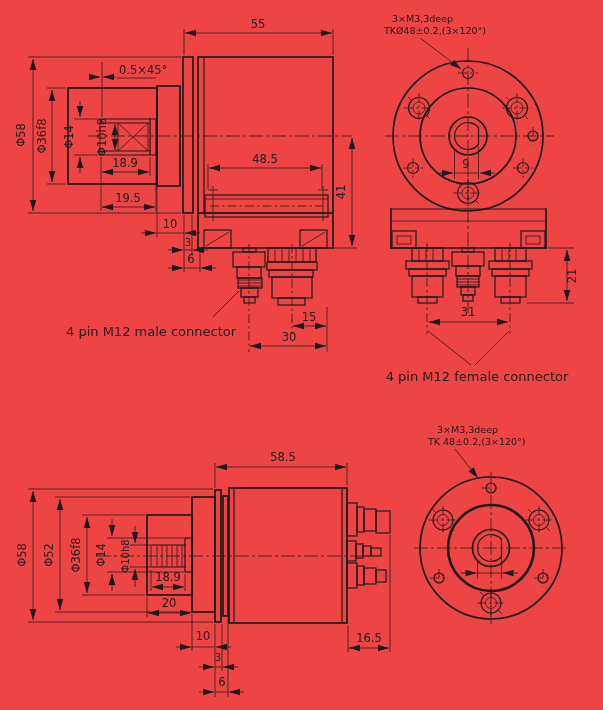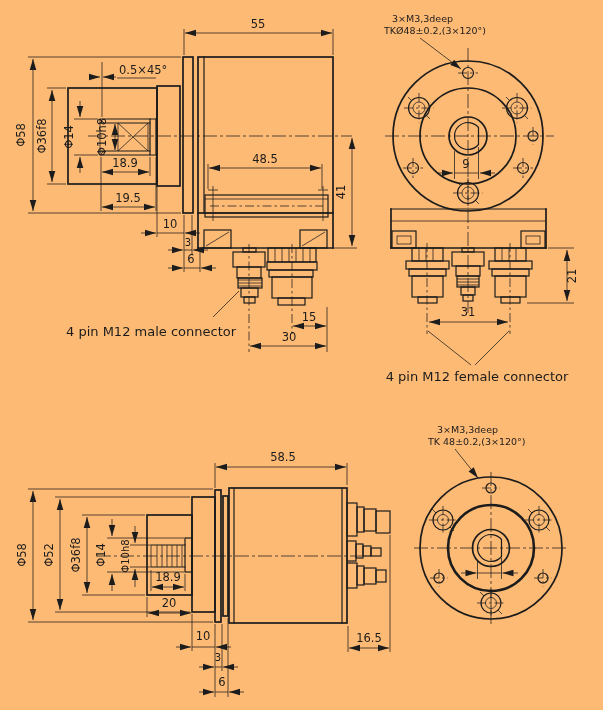--- a/index.html
+++ b/index.html
@@ -1,16 +1,16 @@
 <!DOCTYPE html>
 <html><head>
 <meta charset="utf-8">
 <style>
   html,body{margin:0;padding:0;background:#fff;}
-  .stage{width:603px;height:710px;background:#fdba74;position:relative;overflow:hidden;}
+  .stage{width:603px;height:710px;background:#ef4444;position:relative;overflow:hidden;}
   svg{display:block;}
   svg .b  {stroke:#1c1c1c;stroke-width:1.7;fill:none;stroke-linecap:square;}
   svg .b2 {stroke:#1c1c1c;stroke-width:1.2;fill:none;stroke-linecap:square;}
   svg .b3 {stroke:#1c1c1c;stroke-width:2.6;fill:none;}
   svg .t  {stroke:#1c1c1c;stroke-width:0.75;fill:none;}
   svg .c  {stroke:#1c1c1c;stroke-width:0.75;fill:none;stroke-dasharray:14 3 3 3;}
   svg .c2 {stroke:#1c1c1c;stroke-width:0.75;fill:none;stroke-dasharray:9 3 2.5 3;}
   svg text{font-family:"DejaVu Sans",sans-serif;fill:#1c1c1c;}
   svg .dt {font-size:11.5px;}
   svg .dts{font-size:10px;}

